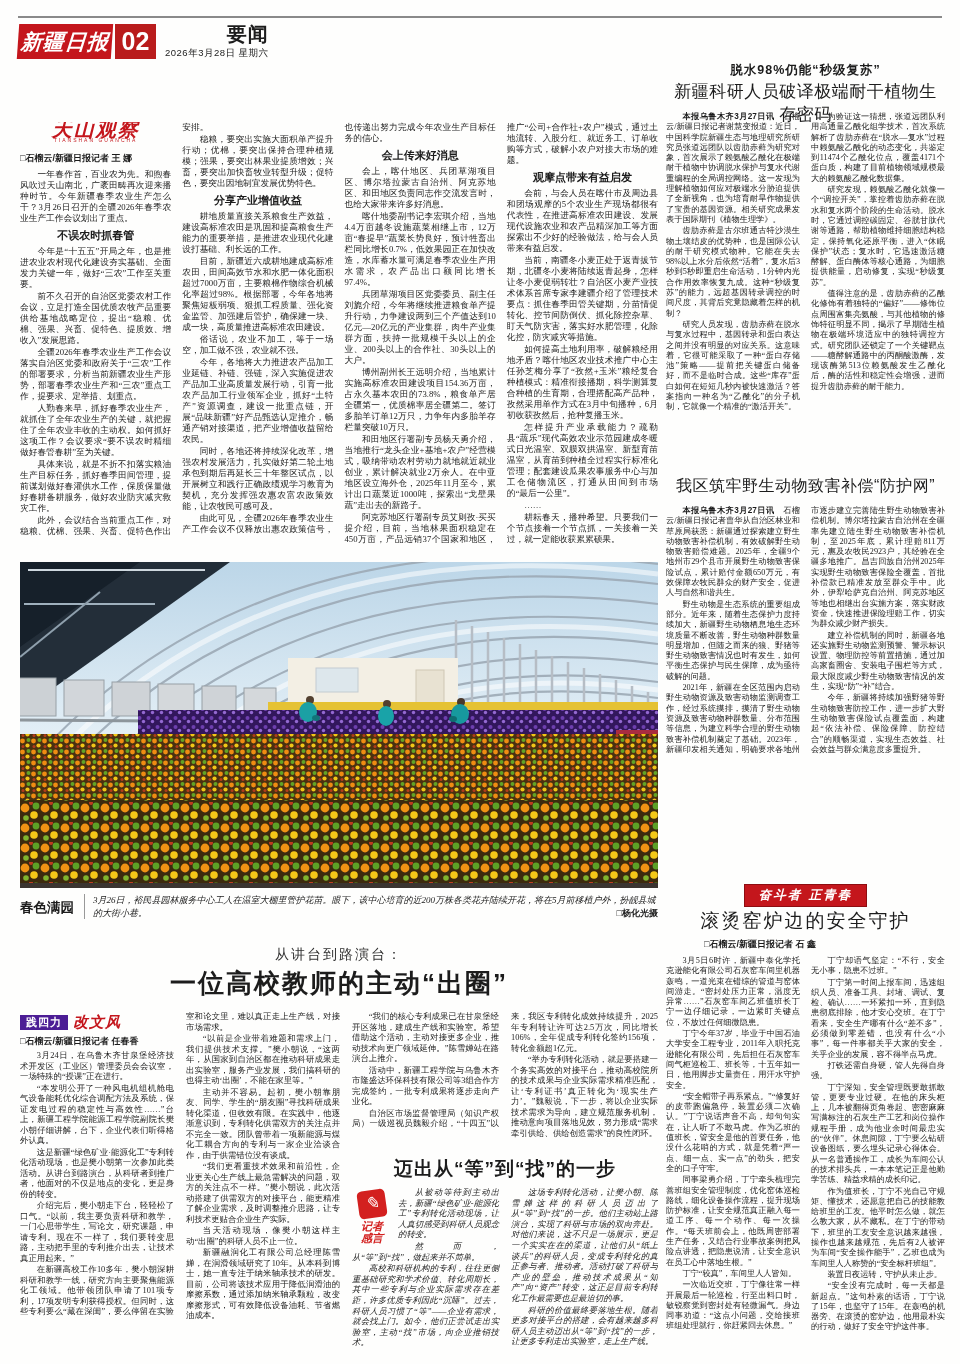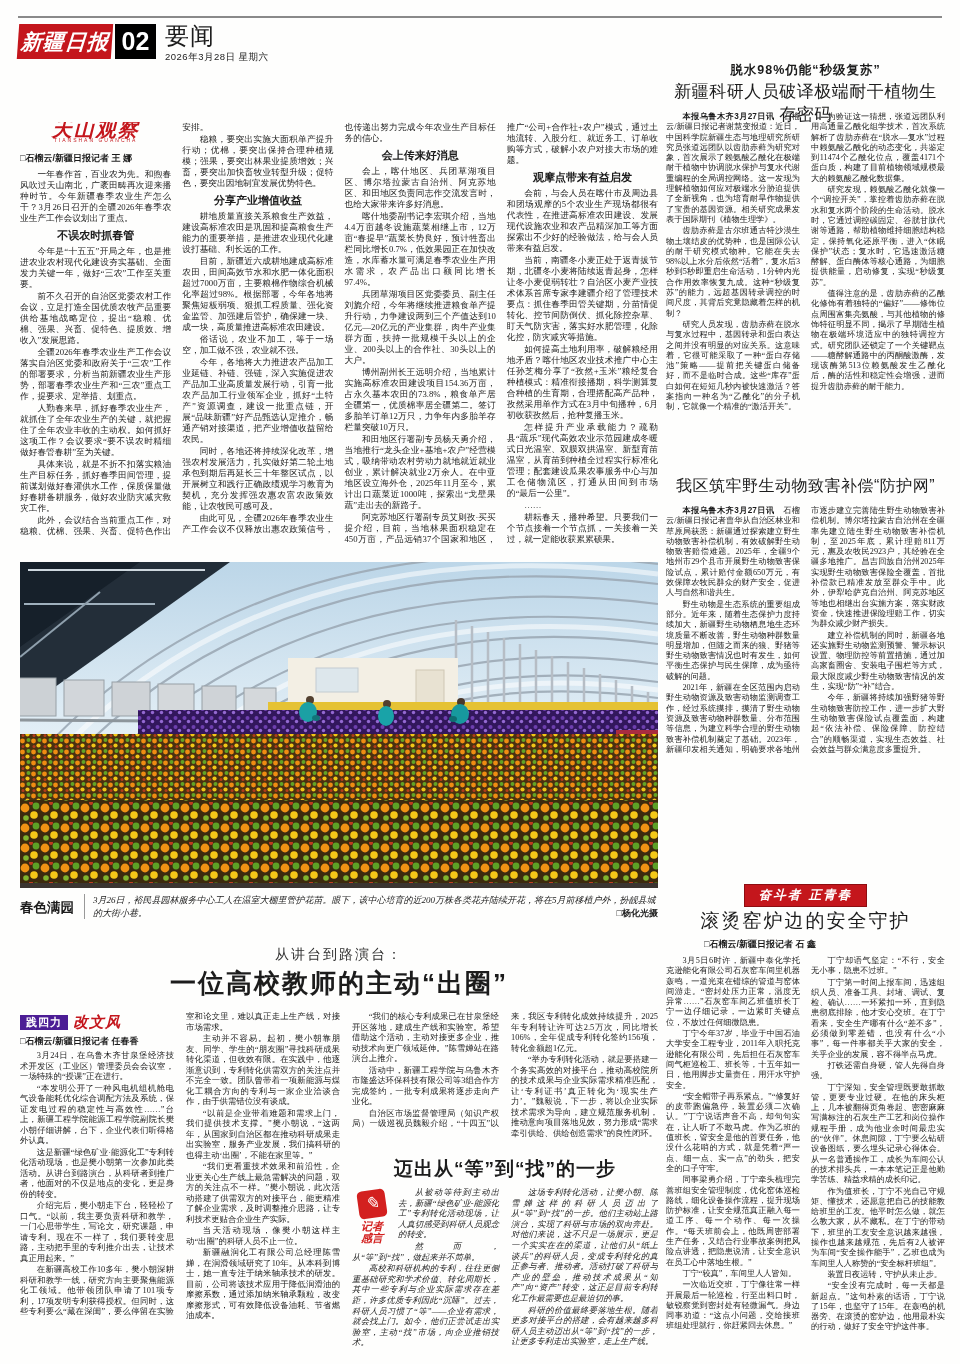--- a/index.html
+++ b/index.html
@@ -4,24 +4,24 @@
 <style>
   html,body{margin:0;padding:0;background:#e9e7e2;}
   *{box-sizing:border-box;}
   #paper{position:relative;width:960px;height:1364px;background:#fefefd;margin:0 auto;overflow:hidden;
          font-family:"Liberation Serif","DejaVu Serif",serif;color:#1c1c1c;}
   .hairline{position:absolute;background:#8a8a8a;}
   
   #masthead{position:absolute;left:18px;top:24px;display:flex;align-items:flex-start;gap:3px;}
   .mast-logo{width:94px;height:35px;background:#c4161c;color:#fff;display:flex;align-items:center;justify-content:center;
              font-family:"DejaVu Serif",serif;font-weight:bold;font-size:21px;letter-spacing:1px;font-style:italic;transform:skewX(-4deg);}
-  .mast-page{width:41px;height:35px;background:#000000;color:#fff;display:flex;align-items:center;justify-content:center;
+  .mast-page{width:41px;height:35px;background:#b91c1c;color:#fff;display:flex;align-items:center;justify-content:center;
              font-family:"Liberation Sans",sans-serif;font-size:25px;font-weight:bold;}
   .mast-right{margin-left:6px;line-height:1;}
-  .mast-section{font-family:"Liberation Sans",sans-serif;font-weight:normal;font-size:24px;letter-spacing:1px;}
+  .mast-section{font-family:"Liberation Sans",sans-serif;font-weight:bold;font-size:20px;letter-spacing:1px;text-align:right;}
   .mast-date{font-family:"Liberation Sans",sans-serif;font-size:9.5px;color:#222;margin-top:4px;letter-spacing:.5px;}
   
   .para{margin:0 0 1px 0;text-indent:2em;text-align:justify;}
   .byline{font-family:"Liberation Sans",sans-serif;font-weight:bold;font-size:9px;margin:3px 0 5px 0;text-indent:0;}
   .subhead{font-family:"Liberation Sans",sans-serif;font-weight:bold;text-align:center;margin:6px 0 5px 0;}
   b{font-family:"Liberation Sans",sans-serif;font-weight:bold;}
   
   #lead-headline{position:absolute;left:20px;top:62px;width:638px;text-align:center;
     font-family:"Liberation Sans",sans-serif;font-weight:bold;font-size:35px;letter-spacing:3px;color:#111;}
   #lead-cols{position:absolute;left:20px;top:122px;width:638px;height:438px;overflow:hidden;
@@ -260,22 +260,22 @@
       <span class="badge-box">践四力</span>
       <span class="badge-script">改文风</span>
     </div>
     <div>
         <div class="byline">□石榴云/新疆日报记者 任春香</div>
         <p class="para">3月24日，在乌鲁木齐甘泉堡经济技术开发区（工业区）管理委员会会议室，一场特殊的“授课”正在进行。</p>
         <p class="para">“本发明公开了一种风电机组机舱电气设备能耗优化综合调配方法及系统，保证发电过程的稳定性与高效性……”台上，新疆工程学院能源工程学院副院长樊小朝仔细讲解，台下，企业代表们听得格外认真。</p>
         <p class="para">这是新疆“绿色矿业·能源化工”专利转化活动现场，也是樊小朝第一次参加此类活动。从讲台到路演台，从科研者到推广者，他面对的不仅是地点的变化，更是身份的转变。</p>
         <p class="para">介绍完后，樊小朝走下台，轻轻松了口气。“以前，我主要负责科研和教学，一门心思带学生，写论文，研究课题，申请专利。现在不一样了，我们要转变思路，主动把手里的专利推介出去，让技术真正用起来。”</p>
         <p class="para">在新疆高校工作10多年，樊小朝深耕科研和教学一线，研究方向主要聚焦能源化工领域。他带领团队申请了101项专利，17项发明专利获得授权。但同时，这些专利要么“藏在深闺”，要么停留在实验室和论文里，难以真正走上生产线，对接市场需求。</p>
+        <p class="para">“以前是企业带着难题和需求上门，我们提供技术支撑。”樊小朝说，“这两年，从国家到自治区都在推动科研成果走出实验室，服务产业发展，我们搞科研的也得主动‘出圈’，不能在家里等。”</p>
         <p class="para">主动并不容易。起初，樊小朝靠朋友、同学、学生的“朋友圈”寻找科研成果转化渠道，但收效有限。在实践中，他逐渐意识到，专利转化供需双方的关注点并不完全一致。团队曾带着一项新能源与煤化工耦合方向的专利与一家企业洽谈合作，由于供需错位没有谈成。</p>
-        <p class="para">“以前是企业带着难题和需求上门，我们提供技术支撑。”樊小朝说，“这两年，从国家到自治区都在推动科研成果走出实验室，服务产业发展，我们搞科研的也得主动‘出圈’，不能在家里等。”</p>
         <p class="para">“我们更看重技术效果和前沿性，企业更关心生产线上最急需解决的问题，双方的关注点不一样。”樊小朝说，此次活动搭建了供需双方的对接平台，能更精准了解企业需求，及时调整推介思路，让专利技术更贴合企业生产实际。</p>
         <p class="para">当天活动现场，像樊小朝这样主动“出圈”的科研人员不止一位。</p>
         <p class="para">新疆融润化工有限公司总经理陈雪婵，在润滑领域研究了10年。从本科到博士，她一直专注于纳米轴承技术的研发。目前，公司将该技术应用于降低润滑油的摩擦系数，通过添加纳米轴承颗粒，改变摩擦形式，可有效降低设备油耗、节省燃油成本。</p>
       </div>
   </div>
 
   <div id="feature-right-top">
       <p class="para">“我们的核心专利成果已在甘泉堡经开区落地，建成生产线和实验室。希望借助这个活动，主动对接更多企业，推动技术向更广领域延伸。”陈雪婵站在路演台上推介。</p>
       <p class="para">活动中，新疆工程学院与乌鲁木齐市隆盛达环保科技有限公司等3组合作方完成签约，一批专利成果将逐步走向产业化。</p>
       <p class="para">自治区市场监督管理局（知识产权局）一级巡视员魏毅介绍，“十四五”以来，我区专利转化成效持续提升，2025年专利转让许可达2.5万次，同比增长106%，全年促成专利转化签约156项，转化金额超1亿元。</p>

